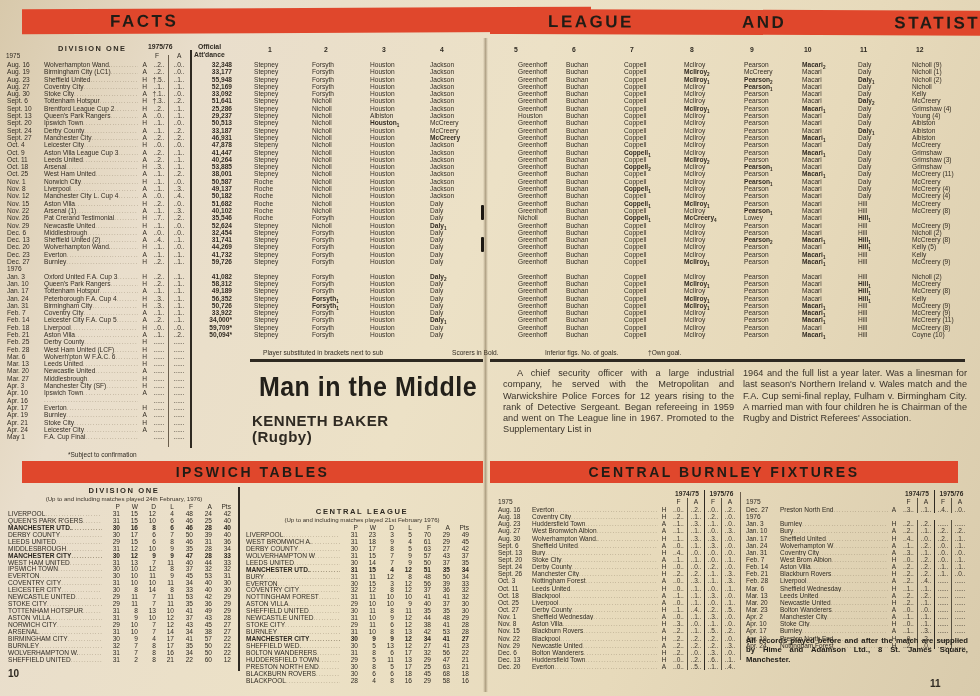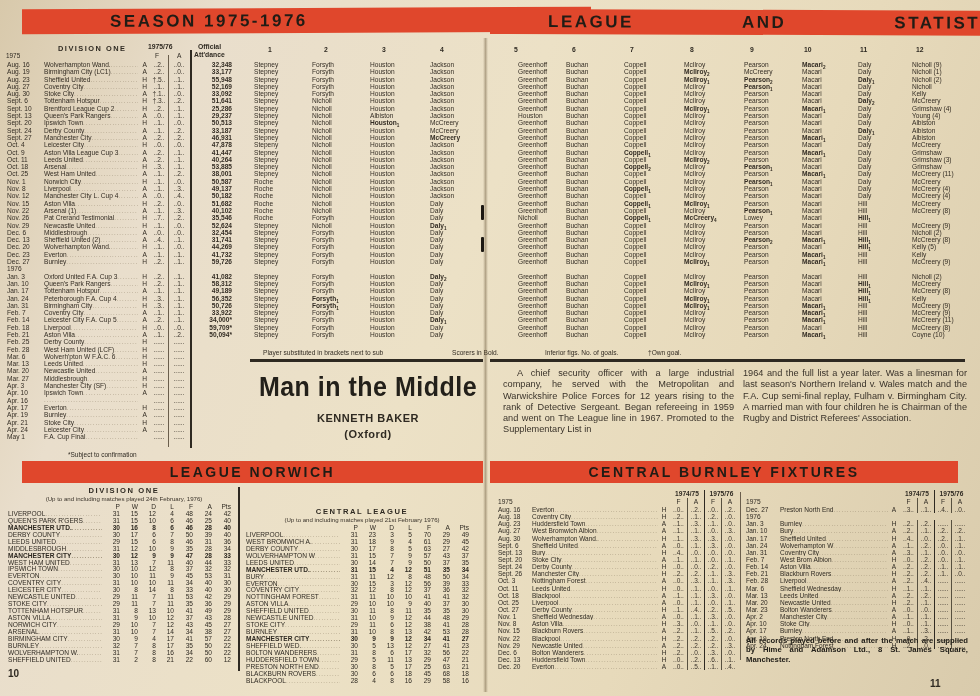--- a/index.html
+++ b/index.html
@@ -23,21 +23,21 @@
   .ldr{flex:1;overflow:hidden;color:#82745c;letter-spacing:1px;font-size:6px;}
   .sc.t .v{width:9px;text-align:right;}
   .sc.s{text-align:center;color:#3a332a;}
   .sc.att{font-weight:700;text-align:right;padding-right:10px;}
   .sc.p{padding-left:12px;}
   .sc.yearrow{grid-column:1/-1;padding-left:1px;}
   
   .fnote{position:absolute;font-size:6.6px;color:#332c23;white-space:nowrap;}
   .mim-title{position:absolute;font-weight:700;font-size:25px;letter-spacing:0.5px;color:#23201a;
              transform:scaleY(1.12);}
-  .mim-name{position:absolute;font-weight:700;font-size:11px;letter-spacing:0.5px;text-align:center;}
+  .mim-name{position:absolute;font-weight:700;font-size:15px;letter-spacing:0.5px;text-align:left;}
   .article{position:absolute;font-size:9.2px;line-height:11.3px;text-align:justify;color:#3a332a;}
   
   .lt{position:absolute;width:232px;}
   .lt .tt{text-align:center;font-weight:700;font-size:7.6px;letter-spacing:1.6px;line-height:8px;}
   .lt .cap{text-align:center;font-size:6.1px;line-height:7px;color:#3a332a;}
   .lt .hrow,.lt .trow{display:grid;grid-template-columns:94px 18px 18px 18px 18px 19px 19px 19px;
       font-size:6.6px;line-height:6.95px;height:6.95px;}
   .lt .hrow{margin-top:2px;}
   .lt .trow .n{display:flex;align-items:baseline;white-space:nowrap;}
   .lt .c{text-align:right;}
@@ -59,21 +59,20 @@
   .note{position:absolute;font-weight:700;font-size:7.7px;line-height:9.3px;text-align:justify;color:#23201a;}
   .pgno{position:absolute;font-weight:700;font-size:10px;}
   .staple{position:absolute;width:3px;background:#1c1812;border-radius:1px;}
   .fold{position:absolute;top:38px;bottom:4px;width:5px;
         background:linear-gradient(90deg,rgba(120,100,70,0),rgba(110,92,62,.45),rgba(120,100,70,0));}
 </style>
 </head>
 <body>
 
 <div class="banner" style="left:22px;top:8px;width:461px;justify-content:space-between;padding:0 20px 0 88px;transform:skewY(-0.25deg);">
-  <span>SEASON 1975-1976</span>
   <span>FACTS</span>
 </div>
 <div class="banner" style="left:490px;top:10px;width:468px;justify-content:space-between;padding:0 92px 0 58px;transform:skewY(0.2deg);">
   <span>LEAGUE</span>
   <span>AND</span>
   <span>STATISTICS</span>
 </div>
 
 <span class="lbl" style="left:6px;top:52px;font-size:6.4px;">1975</span>
 <span class="lbl" style="left:58px;top:44px;font-weight:700;font-size:7.4px;letter-spacing:1.5px;">DIVISION ONE</span>
@@ -1229,26 +1228,26 @@
 
 <span class="fnote" style="left:263px;top:349px;">Player substituted in brackets next to sub</span>
 <span class="fnote" style="left:452px;top:349px;">Scorers in Bold.</span>
 <span class="fnote" style="left:545px;top:349px;">Inferior figs. No. of goals.</span>
 <span class="fnote" style="left:648px;top:349px;">†Own goal.</span>
 <div class="rule" style="left:250px;top:359px;width:233px;height:2.5px;"></div>
 <div class="rule" style="left:490px;top:359px;width:475px;height:2.5px;"></div>
 
 <div class="mim-title" style="left:252px;top:372px;width:232px;text-align:center;">Man in the Middle</div>
 <div class="mim-name" style="left:252px;top:412px;width:232px;">KENNETH BAKER</div>
-<div class="mim-name" style="left:252px;top:428px;width:232px;">(Oxford)</div>
+<div class="mim-name" style="left:252px;top:428px;width:232px;">(Rugby)</div>
 <div class="article" style="left:503px;top:368px;width:231px;text-indent:14px;">A chief security officer with a large industrial company, he served with the Metropolitan and Warwickshire Police Forces for 12 years rising to the rank of Detective Sergeant. Began refereeing in 1959 and went on The League line in 1967. Promoted to the Supplementary List in</div>
 <div class="article" style="left:743px;top:368px;width:224px;">1964 and the full list a year later. Was a linesman for last season's Northern Ireland v. Wales match and the F.A. Cup semi-final replay, Fulham v. Birmingham City. A married man with four children he is Chairman of the Rugby and District Referees' Association.</div>
 
 <div class="banner" style="left:22px;top:461px;width:461px;height:22px;font-size:14px;justify-content:center;">
-  <span>LEAGUE NORWICH</span>
+  <span>IPSWICH TABLES</span>
 </div>
 <div class="banner" style="left:490px;top:461px;width:468px;height:22px;font-size:14px;justify-content:center;">
   <span>CENTRAL BURNLEY FIXTURES</span>
 </div>
 
 <div class="lt" style="left:8px;top:487px;" id="tbl-div1">
     <div class="tt">DIVISION ONE</div>
     <div class="cap">(Up to and including matches played 24th February, 1976)</div>
     <div class="hrow">
       <div class="n"></div>

